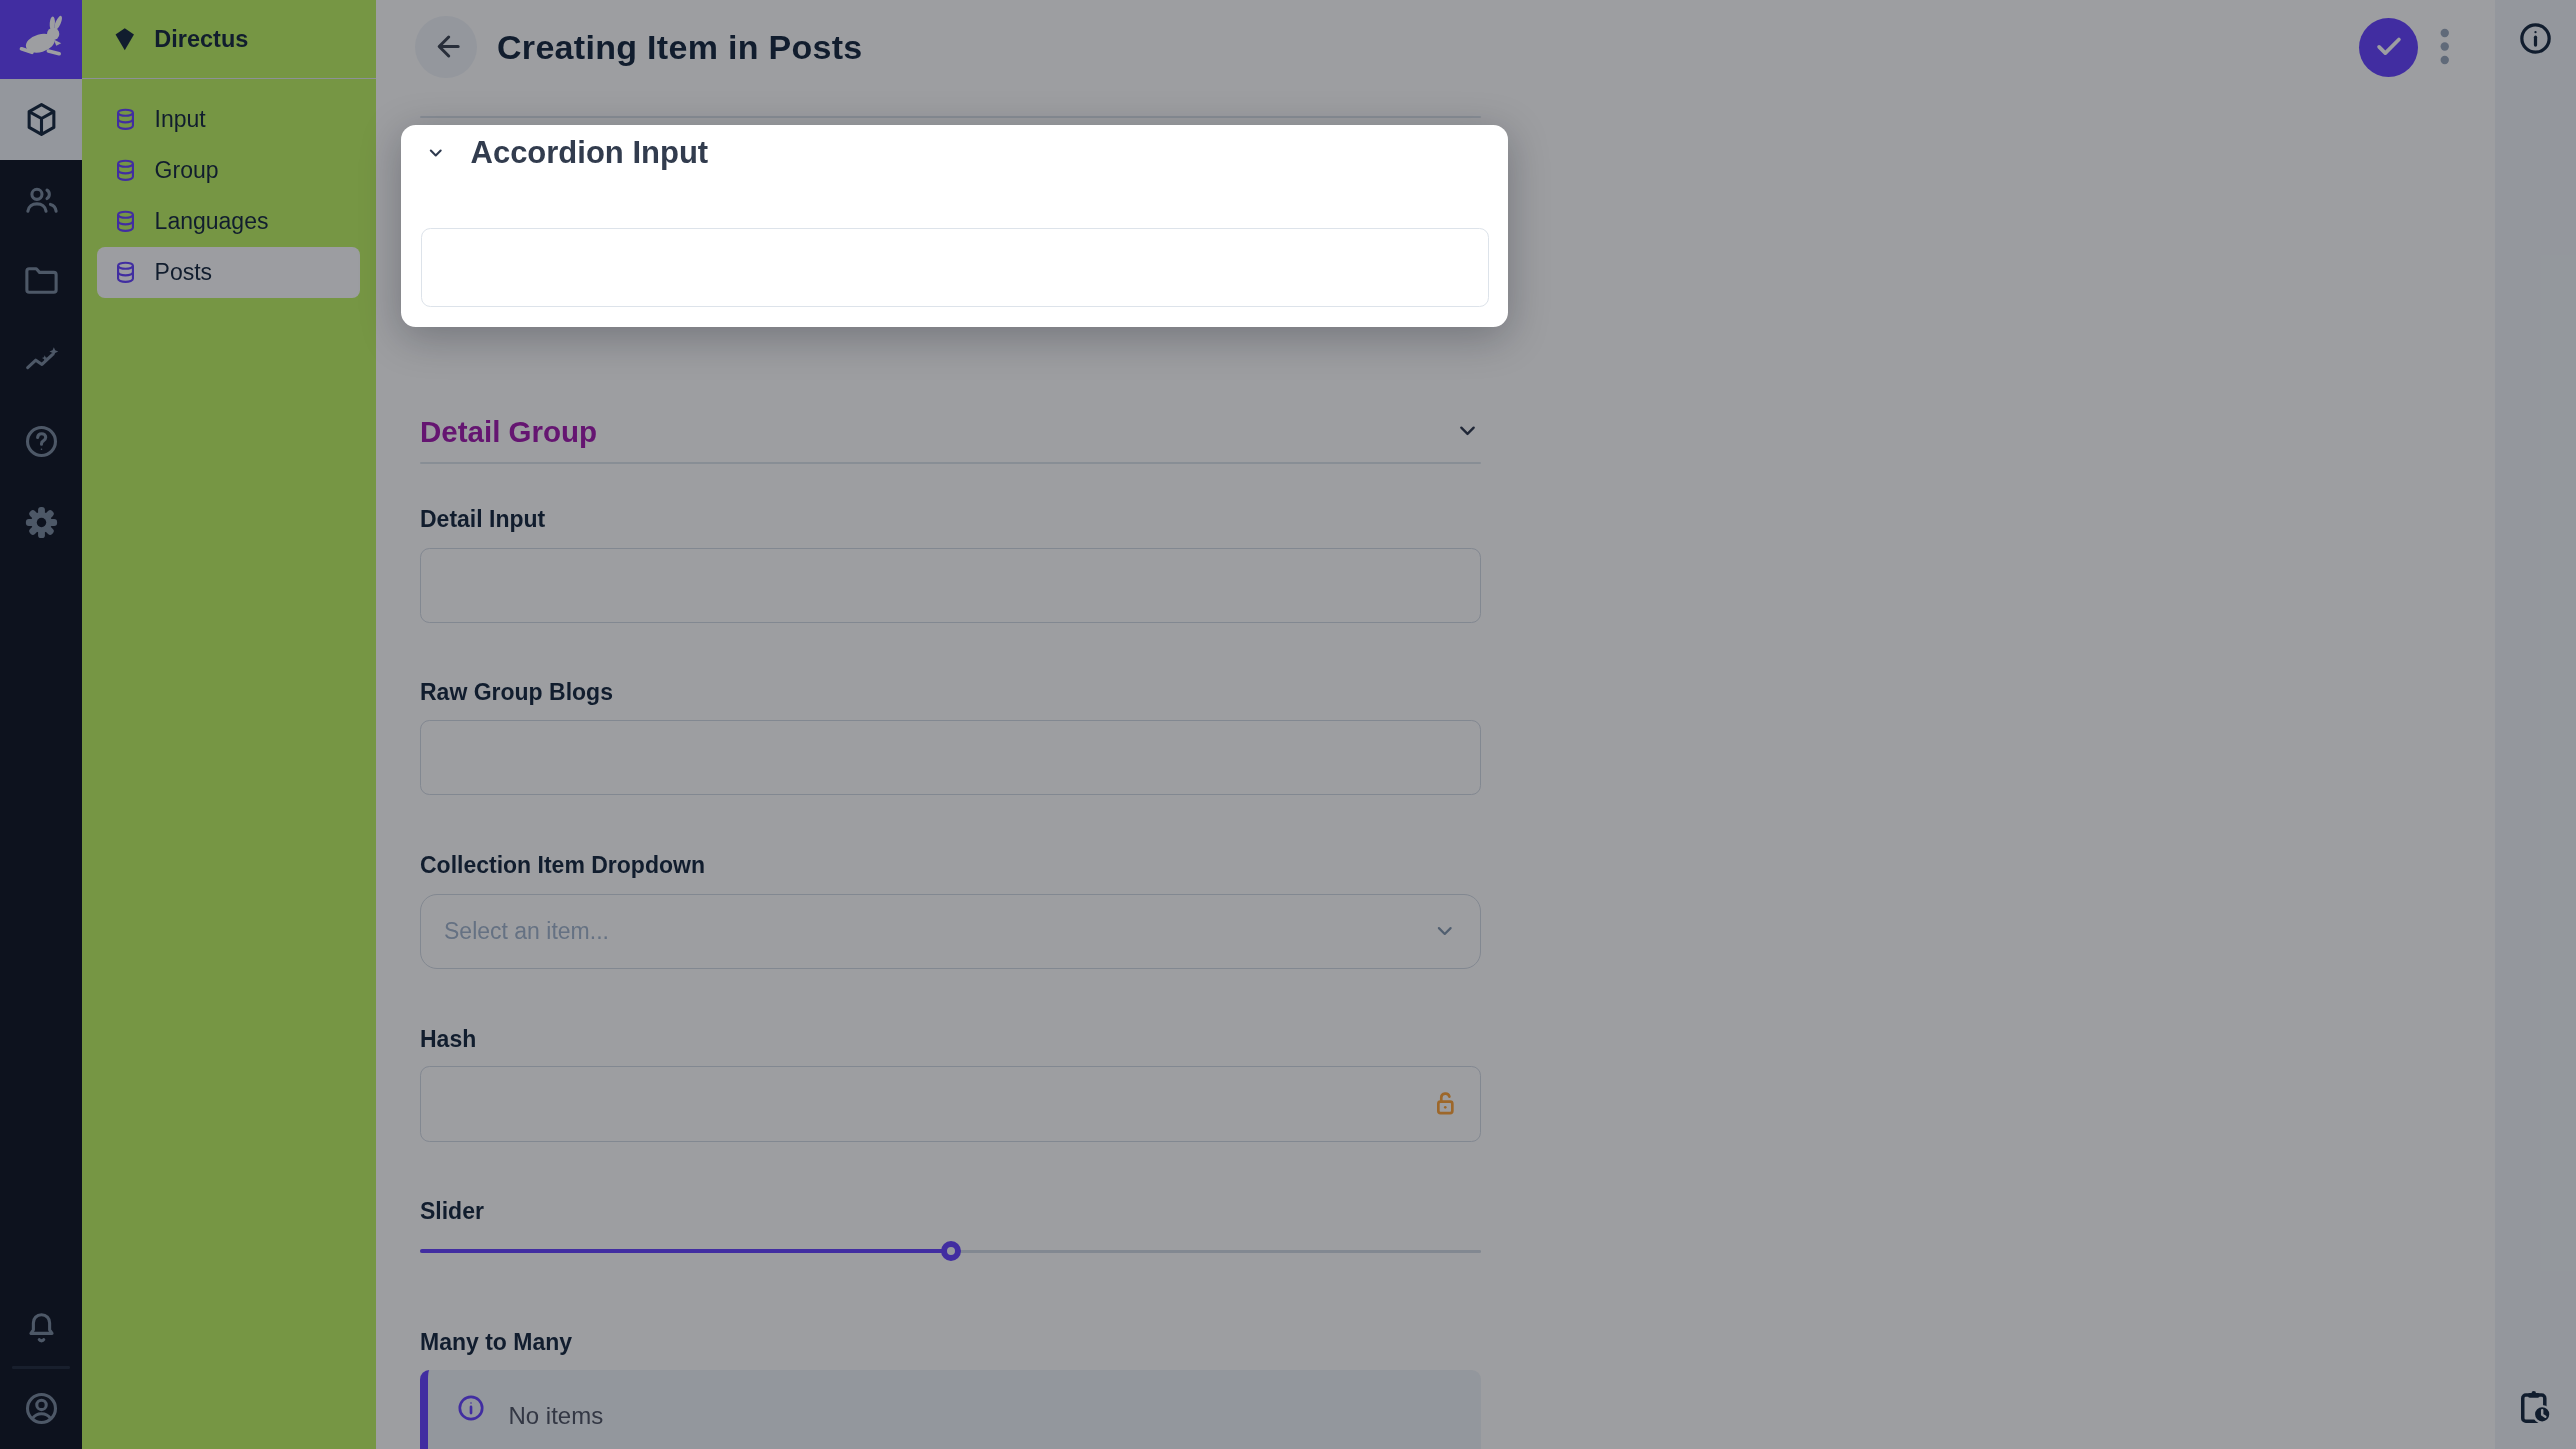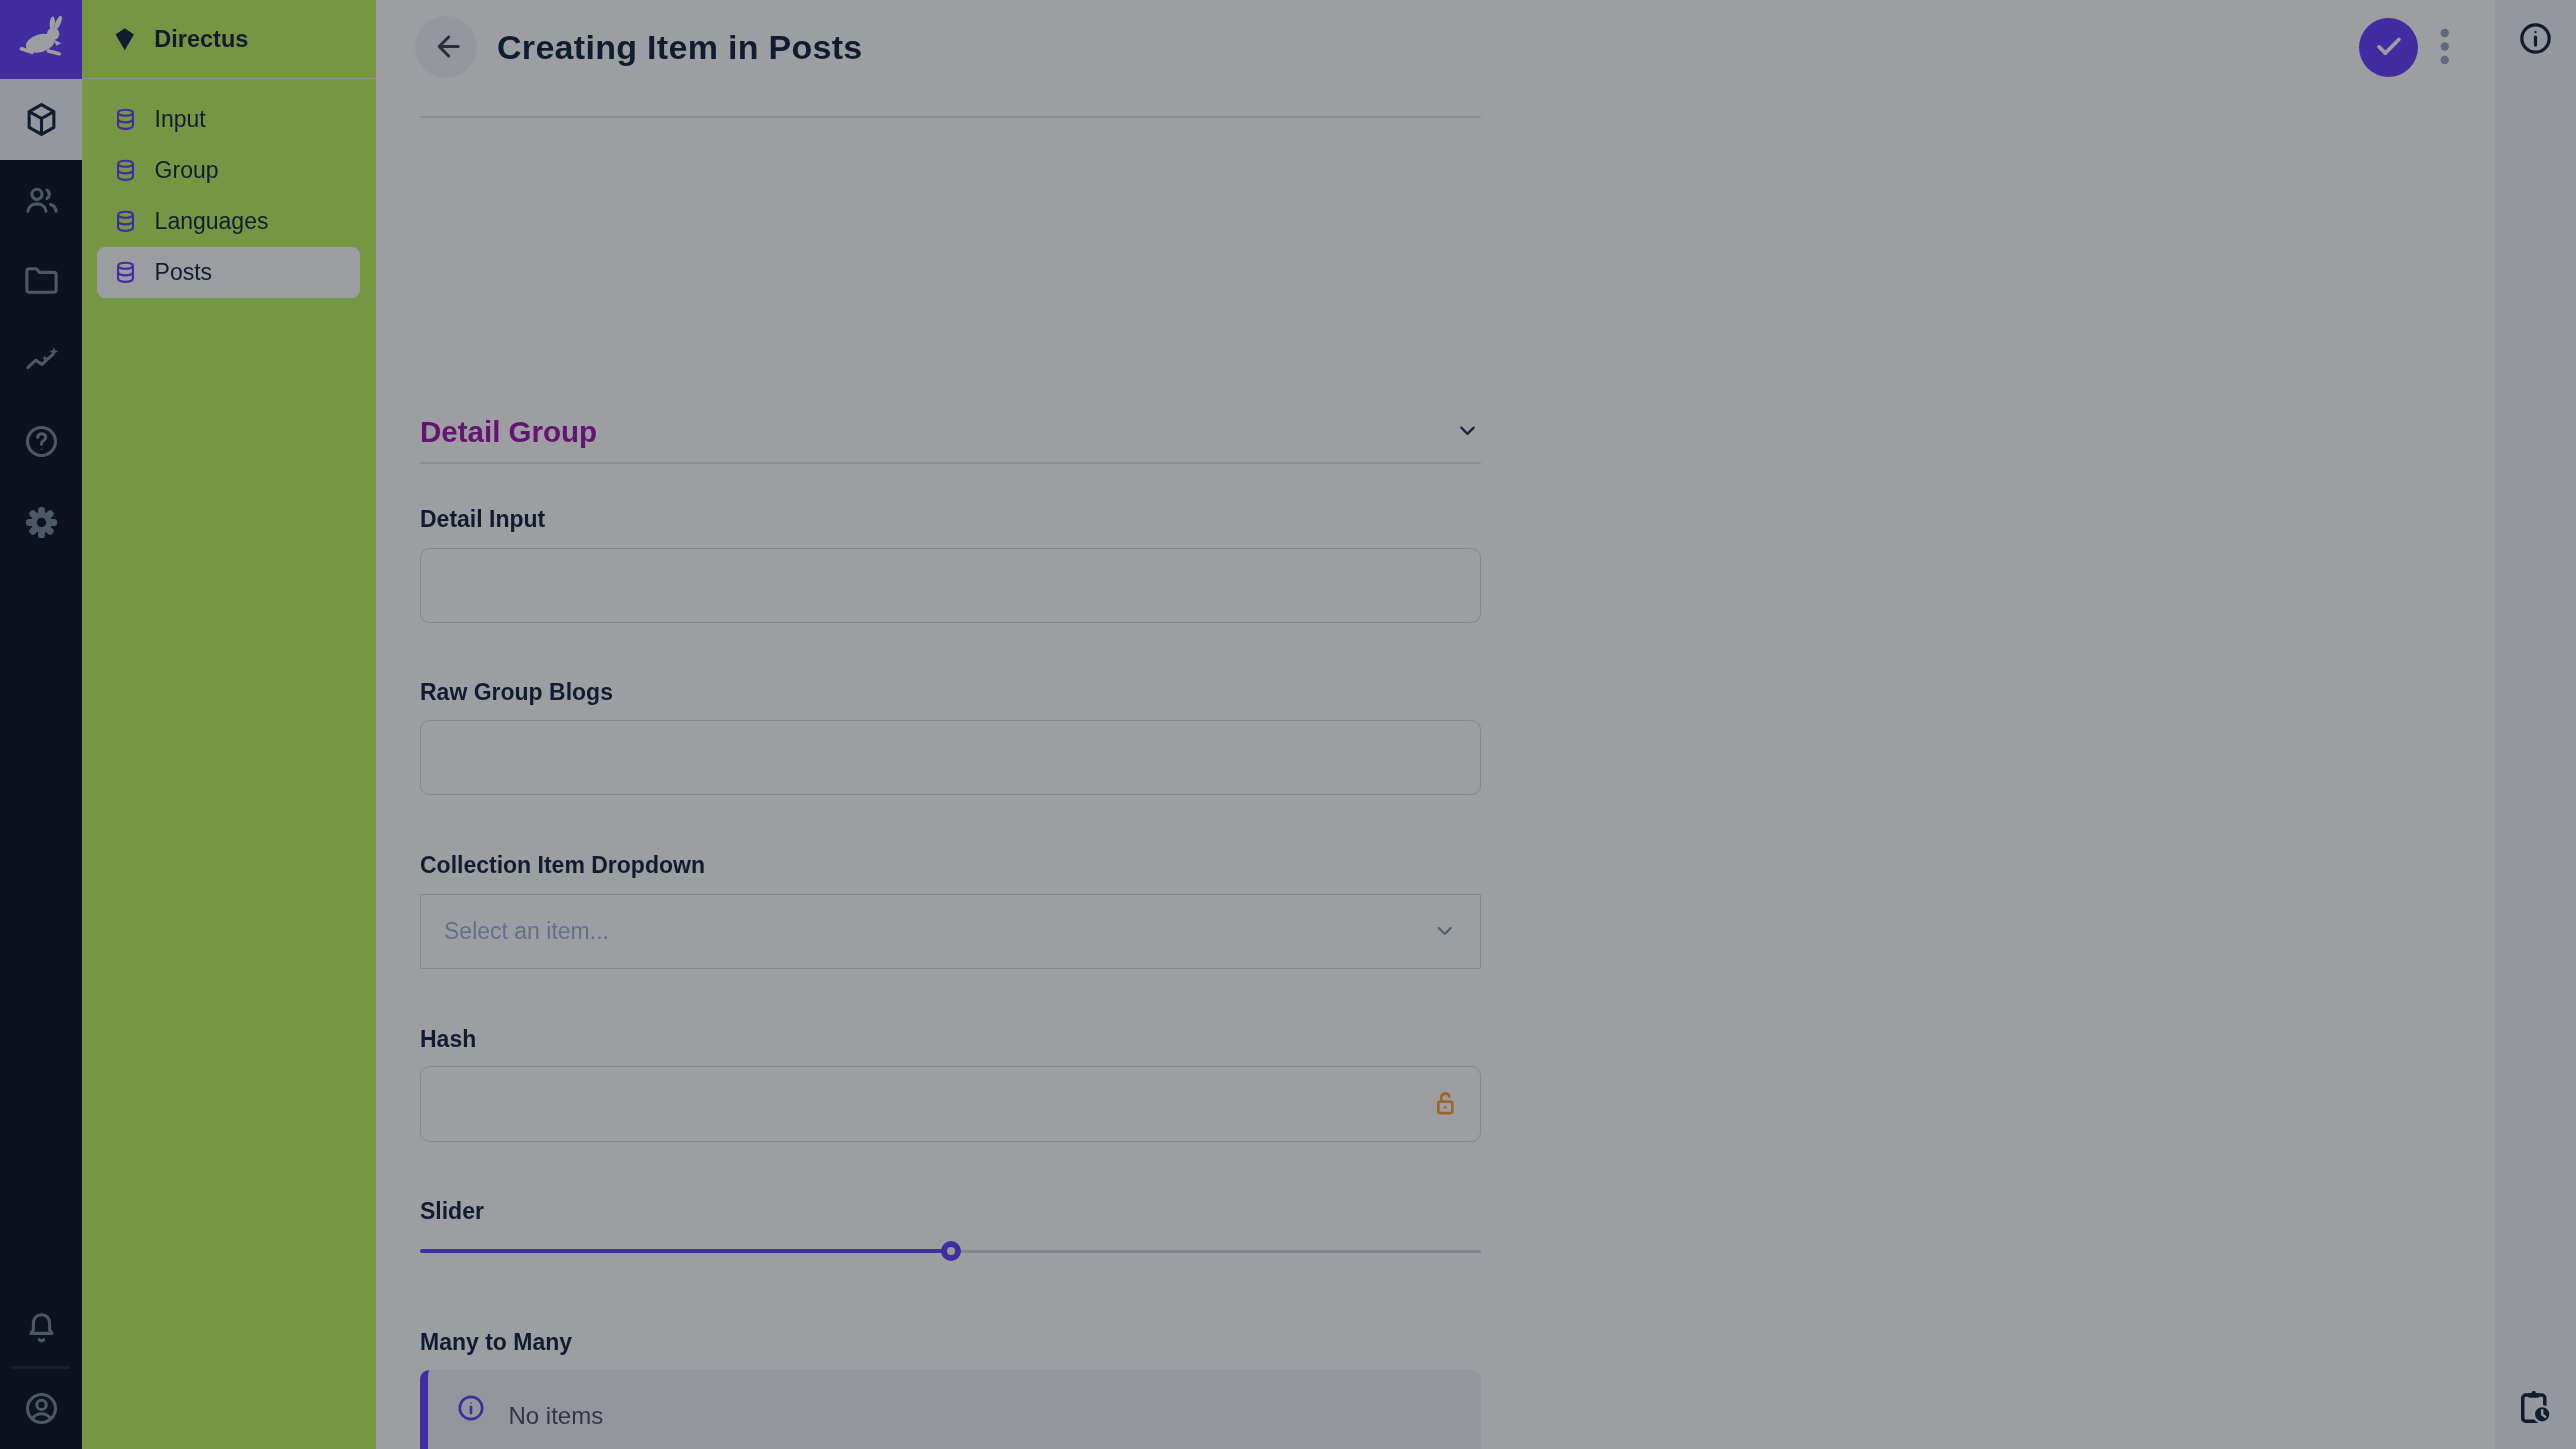--- a/index.html
+++ b/index.html
@@ -45,21 +45,21 @@
   .right-bar .pending-btn { position:absolute; top:1379px; left:10.7px; width:59px; height:59px; display:flex; align-items:center; justify-content:center; cursor:pointer; color:#172940; }
 
   
   .content { position:absolute; left:0; top:81px; width:2120px; height:1369px; background:#fff; overflow:hidden; }
   .form-col { position:absolute; left:44px; top:0; width:1061px; height:1369px; }
   .hr { position:absolute; left:0; width:1061px; height:2px; background:#dde4ec; border-radius:1.3px; }
   .group-head { position:absolute; left:0; top:327px; width:1061px; height:47px; display:flex; align-items:center; justify-content:space-between; cursor:pointer; }
   .group-title { font-size:29.5px; font-weight:700; color:#a21caf; }
   .field-label { position:absolute; left:0; font-size:23px; font-weight:600; color:#172940; }
   .tinput { position:absolute; left:0; width:1061px; height:75px; border:1.3px solid #d3dae4; border-radius:9.4px; background:#fff; font-size:23px; color:#172940; padding:0 23px; font-family:inherit; outline:none; }
-  .selbox { position:absolute; left:0; width:1061px; height:75px; border:1.3px solid #d3dae4; border-radius:1px; background:#fff; display:flex; align-items:center; justify-content:space-between; padding:0 23px; cursor:pointer; }
+  .selbox { position:absolute; left:0; width:1061px; height:75px; border:1.3px solid #d3dae4; border-radius:17px; background:#fff; display:flex; align-items:center; justify-content:space-between; padding:0 23px; cursor:pointer; }
   .selbox .ph { font-size:23px; color:#a2b5cd; }
   .hash-wrap { position:absolute; left:0; width:1061px; height:76px; }
   .hash-wrap .tinput { position:absolute; width:1061px; height:76px; padding-right:74px; }
   .lock { position:absolute; right:20px; top:22px; color:#ffa439; pointer-events:none; display:flex; }
 
   
   .slider { position:absolute; left:0; top:1167px; width:1061px; height:6.7px; }
   .slider .track { position:absolute; left:0; top:2px; width:100%; height:2.7px; background:#d3dae4; border-radius:1.3px; }
   .slider .fill { position:absolute; left:0; top:1.3px; height:4px; background:#6644FF; border-radius:2px; }
   .slider .handle { position:absolute; top:-6.7px; width:20px; height:20px; border-radius:50%; background:#f6f8fb; border:6px solid #6644FF; transform:translateX(-10px); cursor:pointer; }
@@ -349,15 +349,26 @@
           <circle cx="11.3" cy="3.6" r="1.3" fill="#172940"></circle>
           <circle cx="16.1" cy="15.6" r="4.7" fill="#172940" stroke="#f0f4f9" stroke-width="1.3"></circle>
           <path d="M16.1 13.3v2.5l1.8 1.2" fill="none" stroke="#f0f4f9" stroke-width="1.4" stroke-linecap="round"></path>
         </svg>
       </span>
     </div>
   </div>
 
   <div class="overlay"></div>
 
+  <div class="modal-card">
+    <div class="modal-head">
+      <span class="chev">
+        <svg width="21.5" height="21.5" viewBox="0 0 24 24" fill="none" stroke="#2f3a4f" stroke-width="2.3" stroke-linecap="round" stroke-linejoin="round">
+          <path d="M6.5 9.5 12 15l5.5-5.5"></path>
+        </svg>
+      </span>
+      <span class="modal-title">Accordion Input</span>
+    </div>
+    <input class="modal-input" type="text" value="" style="">
+  </div>
 
 </div>
 
 
 </body></html>

